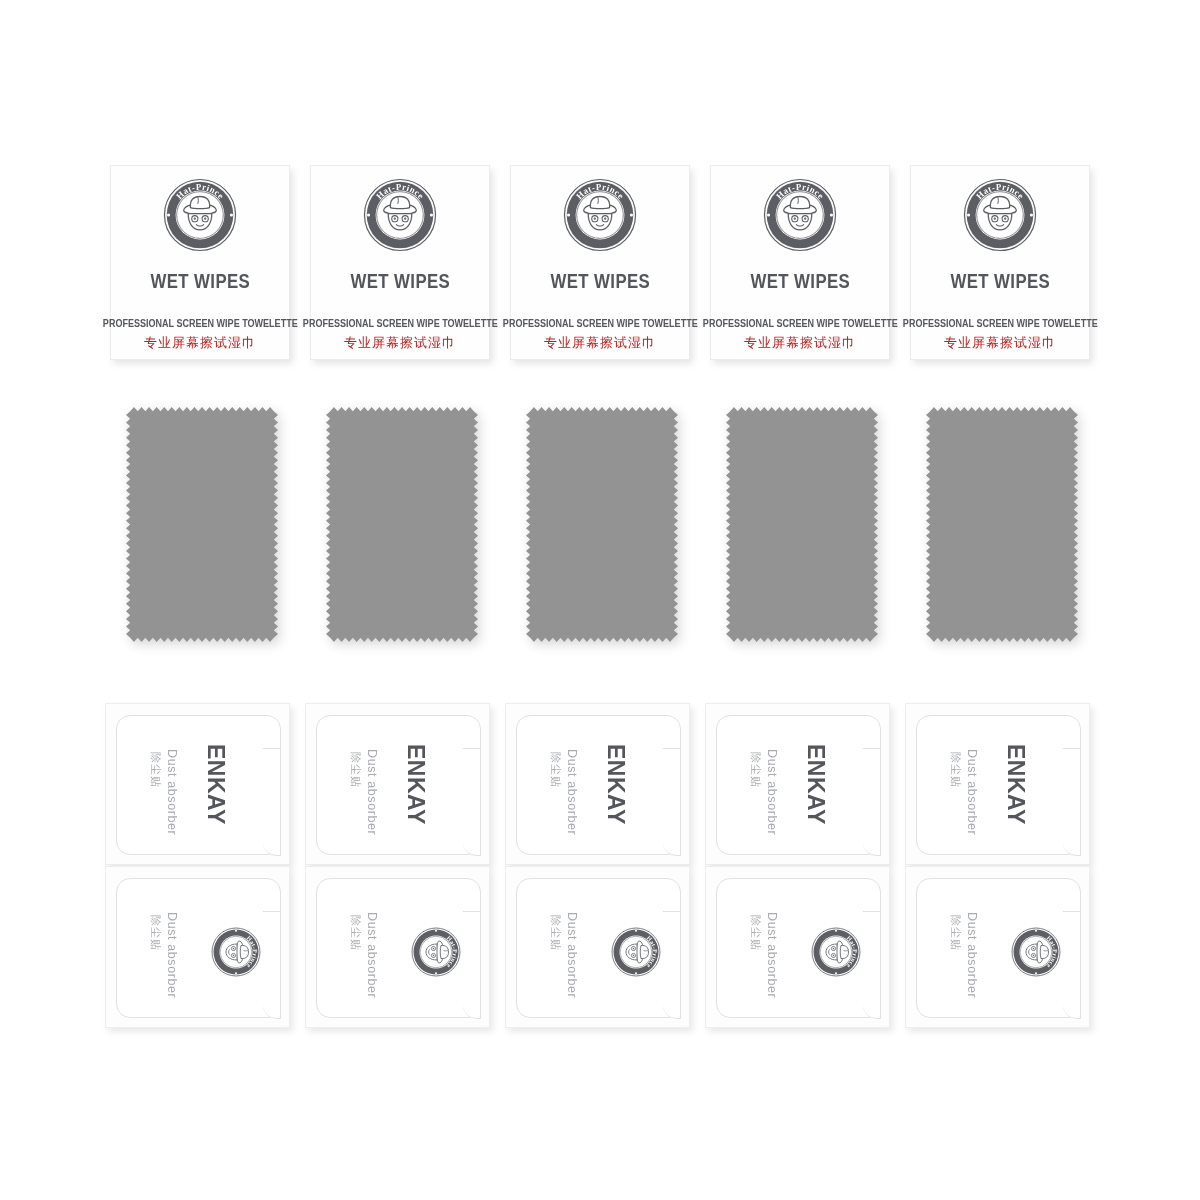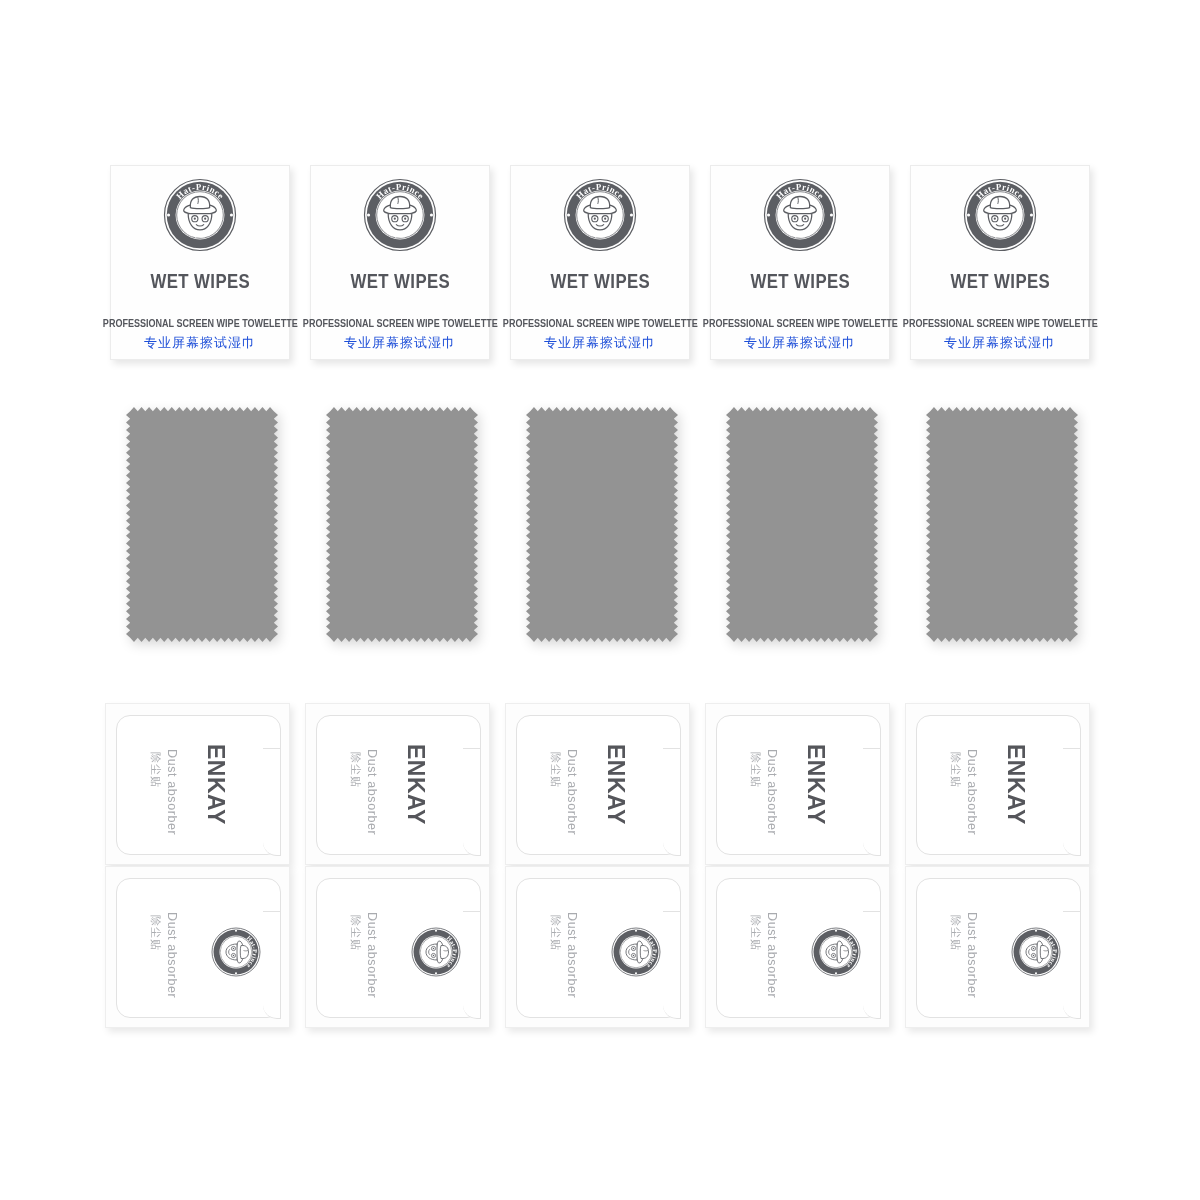--- a/index.html
+++ b/index.html
@@ -36,21 +36,21 @@
     margin-top:24px;
     font-weight:bold;
     font-size:10.5px;
     color:#54565c;
     transform:scaleX(.86);
     white-space:nowrap;
   }
   .wet-cn{
     margin-top:5px;
     font-size:13px;
-    color:#1d4ed8;
+    color:#b91c1c;
     letter-spacing:1px;
     white-space:nowrap;
   }
 
   
   .cloth-row{position:absolute;top:407px;left:126px;}
   .cloth{
     position:absolute;top:0;width:152px;height:235px;
     filter:drop-shadow(3px 4px 6px rgba(0,0,0,.16));
   }

